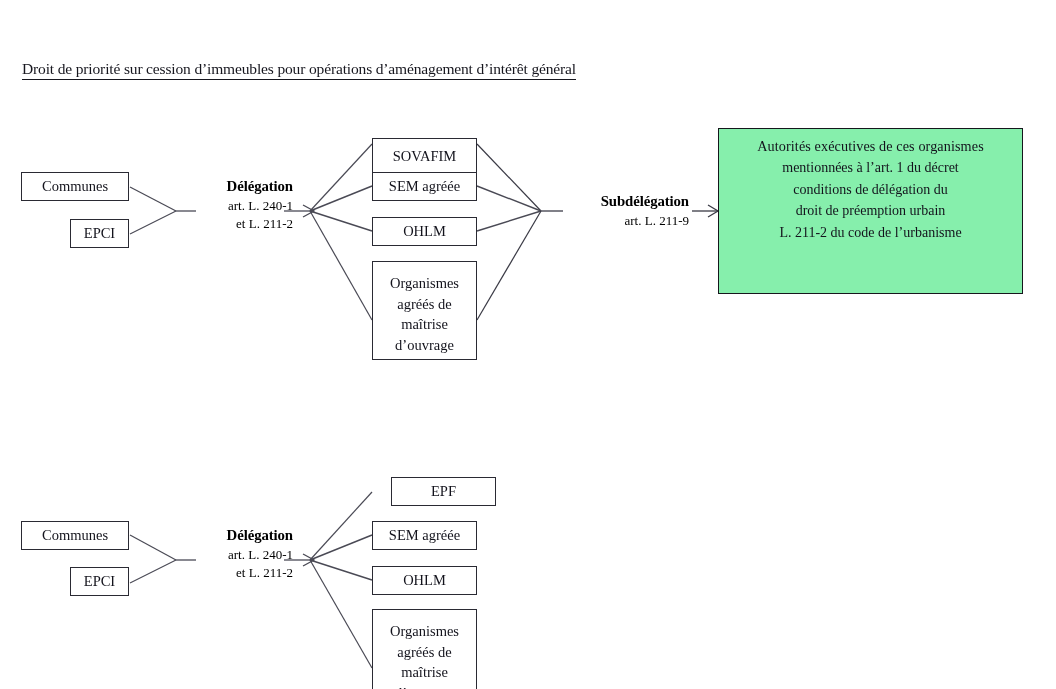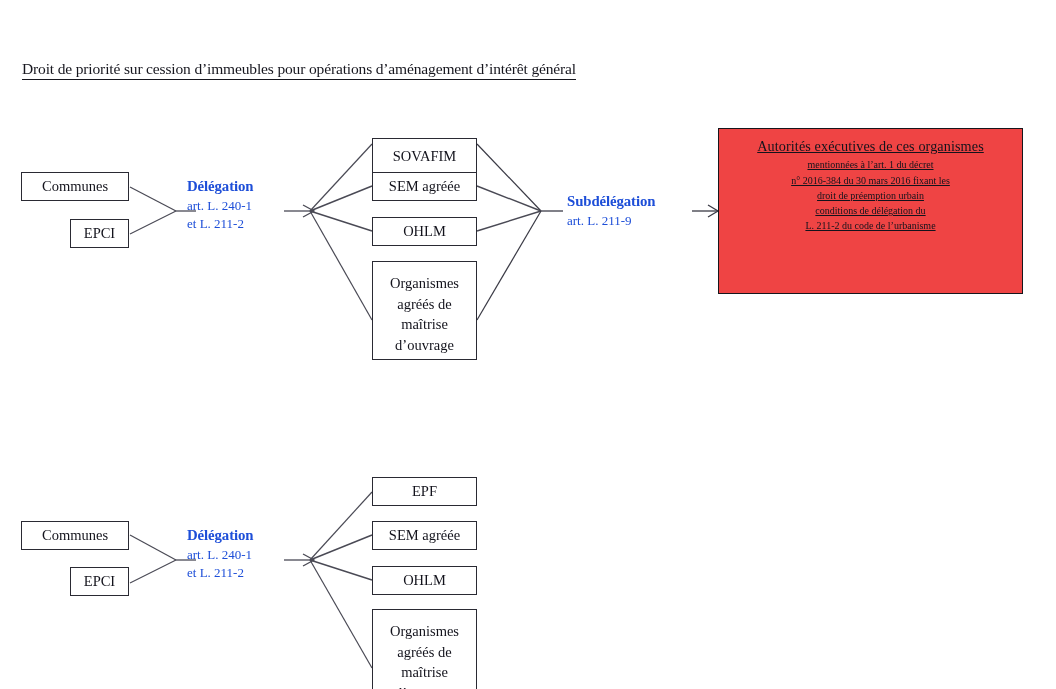--- a/index.html
+++ b/index.html
@@ -58,42 +58,41 @@
   }
   .box.multiline .ln {
     display: block;
     text-align: center;
     line-height: 1.42;
     font-size: 14.5px;
   }
   .bigbox {
     position: absolute;
     border: 1.4px solid #16161c;
-    background: #ef4444;
+    background: #86efac;
     box-sizing: border-box;
     text-align: center;
     padding: 7px 8px 6px 8px;
     color: #13131c;
-    text-decoration: underline;
   }
   .bigbox .head {
     display: block;
     font-size: 14.2px;
     line-height: 1.5;
     letter-spacing: 0.1px;
   }
   .bigbox .ln {
     display: block;
-    font-size: 10px;
+    font-size: 14px;
     line-height: 1.53;
   }
   .mid-label {
     position: absolute;
-    text-align: left;
-    color: #1d4ed8;
+    text-align: right;
+    color: #000000;
     white-space: nowrap;
   }
   .mid-label .strong {
     display: block;
     font-weight: 700;
     font-size: 14.8px;
     line-height: 1.42;
     letter-spacing: -0.1px;
   }
   .mid-label .light {
@@ -167,37 +166,36 @@
   </div>
 
   <div class="mid-label" style="left:567px; top:143px; width:122px;">
     <span class="strong">Subdélégation</span>
     <span class="light">art. L. 211-9</span>
   </div>
 
   <div class="bigbox" style="left:718px; top:80px; width:305px; height:166px;">
     <span class="head">Autorités exécutives  de ces organismes</span>
     <span class="ln">mentionnées à l’art. 1 du décret</span>
-    <span class="ln">n° 2016-384 du 30 mars 2016 fixant les</span>
+    <span class="ln">conditions de délégation du</span>
     <span class="ln">droit de préemption urbain</span>
-    <span class="ln">conditions de délégation du</span>
     <span class="ln">L. 211-2 du code de l’urbanisme</span>
   </div>
 
 
   <div class="box" style="left:21px; top:473px; width:108px; height:29px;">Communes</div>
   <div class="box" style="left:70px; top:519px; width:59px; height:29px;">EPCI</div>
 
   <div class="mid-label" style="left:187px; top:477px; width:106px;">
     <span class="strong">Délégation</span>
     <span class="light">art. L. 240-1</span>
     <span class="light">et L. 211-2</span>
   </div>
 
-  <div class="box" style="left:372px; top:429px; width:105px; height:29px;">EPF</div>
+  <div class="box" style="left:391px; top:429px; width:105px; height:29px;">EPF</div>
   <div class="box" style="left:372px; top:473px; width:105px; height:29px;">SEM agréée</div>
   <div class="box" style="left:372px; top:518px; width:105px; height:29px;">OHLM</div>
   <div class="box multiline" style="left:372px; top:561px; width:105px; height:99px;">
     <span class="ln">Organismes</span>
     <span class="ln">agréés de</span>
     <span class="ln">maîtrise</span>
     <span class="ln">d’ouvrage</span>
   </div>
 
 </div>

